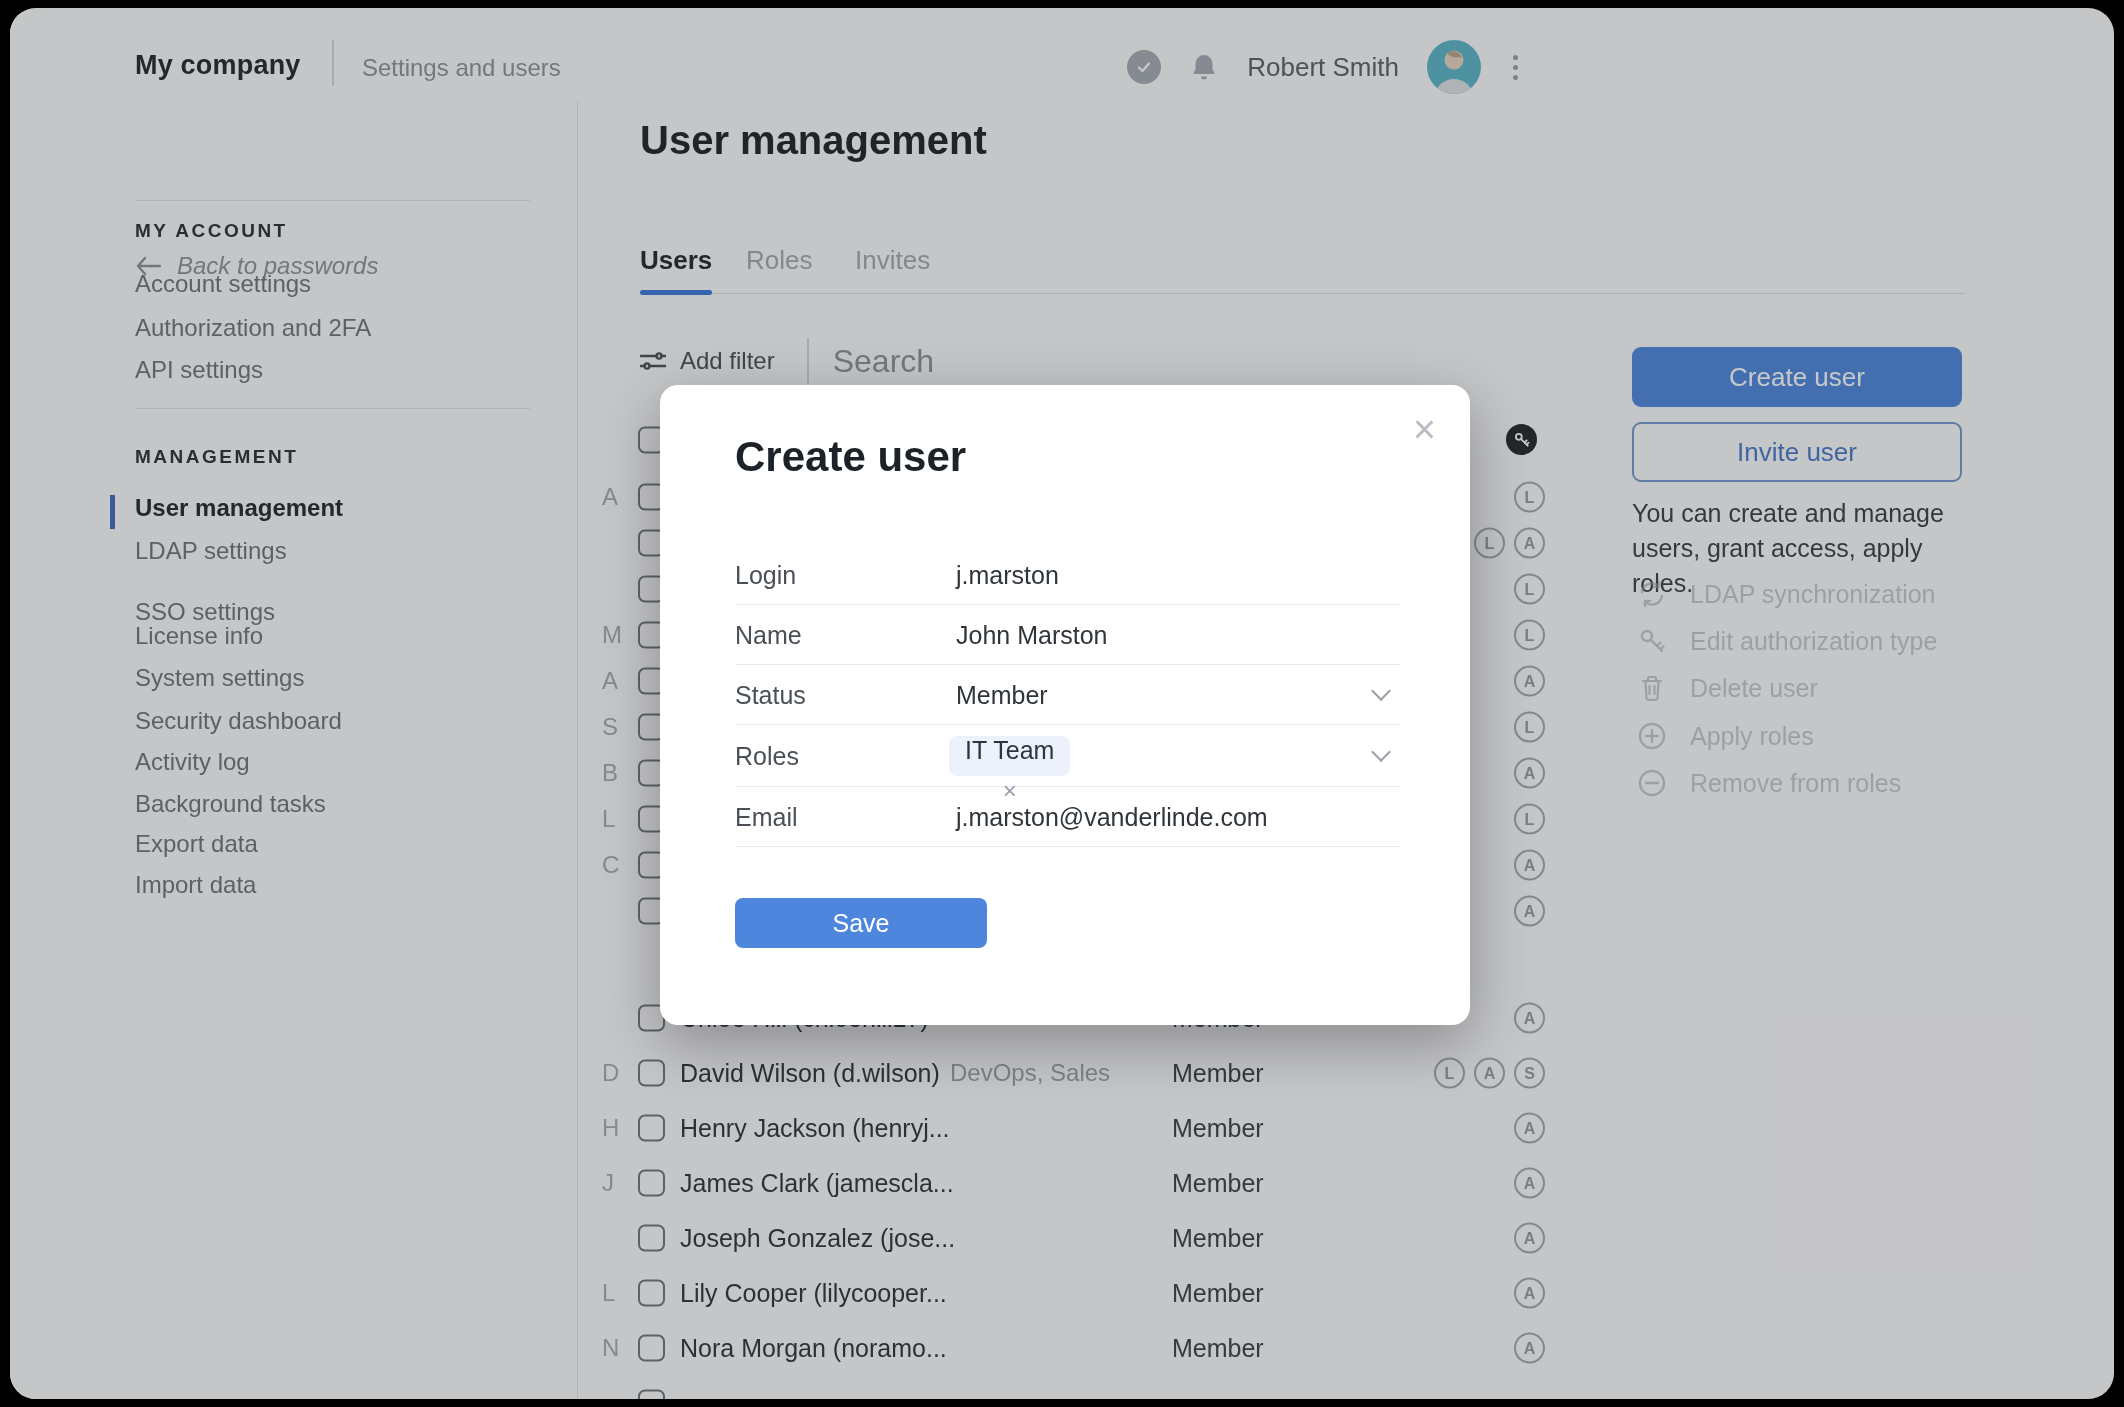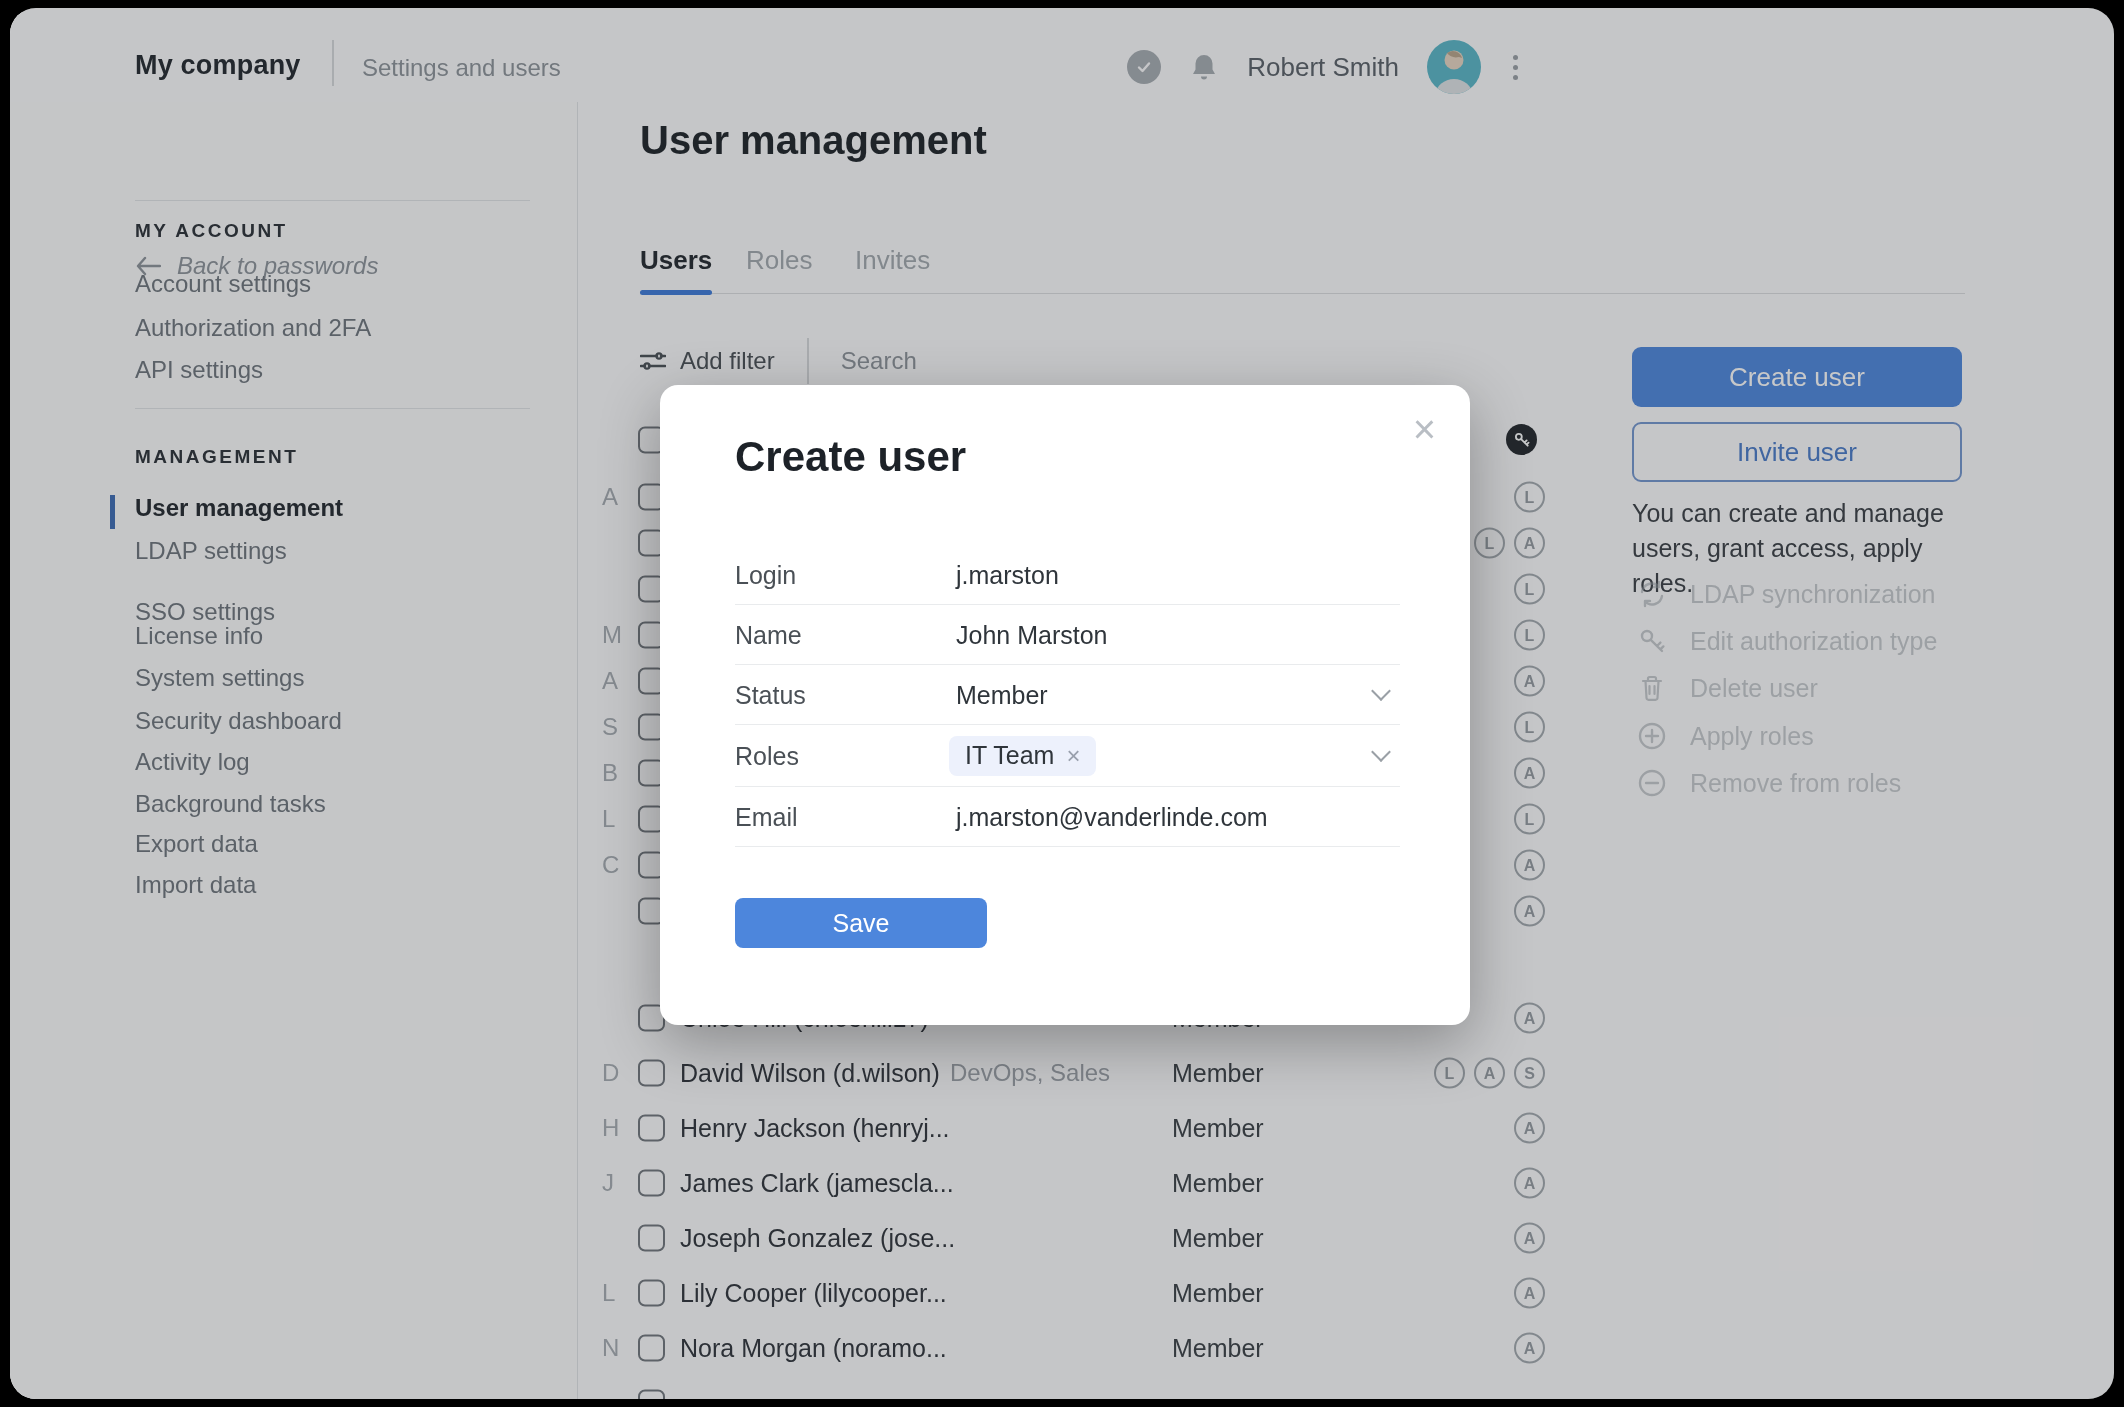--- a/index.html
+++ b/index.html
@@ -32,21 +32,21 @@
 
   
   .page-title { position:absolute; left:640px; top:118px; font-size:40px; font-weight:bold; color:#1d2228; }
   .tab { position:absolute; top:245px; font-size:26px; color:#a3a9af; cursor:pointer; }
   .tab.active { color:#23282e; font-weight:bold; }
   .tabs-underline { position:absolute; left:640px; top:293px; width:1325px; height:1px; background:#dcdee1; }
   .tab-marker { position:absolute; left:640px; top:290px; width:72px; height:5px; border-radius:3px; background:#3d7ad9; }
   .filter-row { position:absolute; left:640px; top:338px; height:46px; display:flex; align-items:center; }
   .filter-label { font-size:24px; color:#4a5056; margin-left:14px; }
   .filter-div { width:2px; height:46px; background:#d7d9dc; margin-left:32px; }
-  .search-ph { font-size:24px; color:#8d939a; margin-left:32px; }
+  .search-ph { font-size:32px; color:#8d939a; margin-left:24px; }
 
   
   .trow { position:absolute; left:600px; width:945px; height:46px; }
   .trow .letter { position:absolute; left:2px; top:50%; transform:translateY(-50%); font-size:24px; color:#a6acb2; }
   .cb { position:absolute; left:38px; top:50%; transform:translateY(-50%); width:27px; height:27px; border:2px solid #70767d; border-radius:7px; background:transparent; cursor:pointer; }
   .trow .name { position:absolute; left:80px; top:50%; transform:translateY(-50%); font-size:25px; color:#2e333a; white-space:nowrap; }
   .trow .roles { position:absolute; left:350px; top:50%; transform:translateY(-50%); font-size:24px; color:#9ba1a8; white-space:nowrap; }
   .trow .status { position:absolute; left:572px; top:50%; transform:translateY(-50%); font-size:25px; color:#3a4046; }
   .badges { position:absolute; right:0; top:50%; transform:translateY(-50%); display:flex; gap:9px; }
   .badge { width:31px; height:31px; border:2px solid #a3a9af; border-radius:50%; color:#959ba2; font-size:16px; font-weight:bold; display:flex; align-items:center; justify-content:center; }
@@ -66,21 +66,21 @@
   .modal { position:absolute; left:660px; top:385px; width:810px; height:640px; background:#fff; border-radius:18px;
            box-shadow:0 18px 60px rgba(0,0,0,.30); z-index:10; }
   .modal-close { position:absolute; right:28px; top:18px; font-size:40px; font-weight:300; color:#b9bec4; cursor:pointer; line-height:1; padding:6px; }
   .modal-title { position:absolute; left:75px; top:48px; font-size:42px; font-weight:bold; color:#1d2228; }
   .frow { position:absolute; left:75px; width:665px; height:60px; border-bottom:1px solid #e9ebed; }
   .frow .flabel { position:absolute; left:0; top:50%; transform:translateY(-50%); font-size:25px; color:#4a5056; }
   .frow .fvalue { position:absolute; left:221px; top:50%; transform:translateY(-50%); font-size:25px; color:#2f353b; white-space:nowrap; }
   .chev { position:absolute; right:12px; top:50%; width:14px; height:14px; margin-top:-11px;
           border-right:2px solid #9aa0a6; border-bottom:2px solid #9aa0a6; transform:rotate(45deg); cursor:pointer; }
   .chip { position:absolute; left:214px; top:50%; transform:translateY(-50%); height:40px; padding:0 16px;
-          background:#edf1fc; border-radius:8px; display:flex; align-items:center; gap:12px; font-size:25px; color:#2f353b; }
+          background:#edf1fc; border-radius:8px; display:flex; align-items:center; gap:12px; font-size:25px; color:#2f353b;flex-direction:column; }
   .chip .chip-x { font-size:24px; color:#99a0ad; cursor:pointer; }
   .btn-save { position:absolute; left:75px; top:513px; width:252px; height:50px; border-radius:8px; border:none;
               background:#4d86dc; color:#fff; font-size:25px; cursor:pointer; }
   svg { display:block; }
 </style>
 </head>
 <body>
 
 <div class="window">
 <div class="page">

